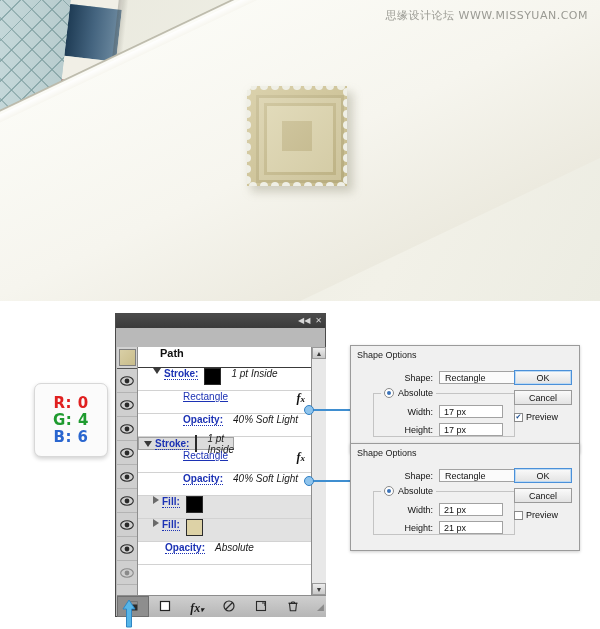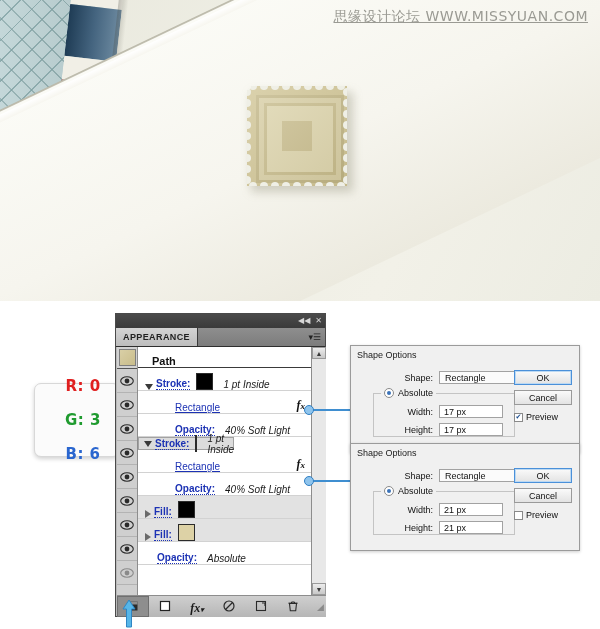--- a/index.html
+++ b/index.html
@@ -58,31 +58,31 @@
     -webkit-mask-composite:source-in;}
   .perf{position:absolute;background:#efefe6;width:8px;height:8px;border-radius:50%;}
   .stamp-inner1{position:absolute;left:9px;top:9px;width:82px;height:82px;
     border:3px solid #c0b483;background:#d7cda2;}
   .stamp-inner2{position:absolute;left:17px;top:17px;width:66px;height:66px;
     border:3px solid #c6ba89;background:#ddd4ab;}
   .stamp-center{position:absolute;left:35px;top:35px;width:30px;height:30px;background:#c9bd8d;}
   .stamp-gloss{position:absolute;left:0;top:0;width:100px;height:100px;
     background:linear-gradient(135deg,rgba(255,255,255,.25),rgba(0,0,0,.05));}
 
-  .watermark{position:absolute;right:12px;top:8px;font-size:14px;color:#9a9a93;
-    letter-spacing:.5px;white-space:nowrap;font-family:"DejaVu Sans",sans-serif;text-decoration:underline;}
+  .watermark{position:absolute;right:12px;top:8px;font-size:11px;color:#9a9a93;
+    letter-spacing:.5px;white-space:nowrap;font-family:"DejaVu Sans",sans-serif;}
 
   
   #lower{position:absolute;left:0;top:301px;width:600px;height:328px;background:#fff;}
 
   
   .rgb-card{position:absolute;left:34px;top:383px;width:72px;height:72px;
     background:#fbfbfb;border:1px solid #d8d8d8;border-radius:7px;
     box-shadow:0 2px 4px rgba(0,0,0,.18);display:flex;flex-direction:column;
-    align-items:center;justify-content:center;gap:17px;padding-left:12px;}
+    align-items:center;justify-content:center;gap:0;}
   .rgb-line{font-weight:bold;font-size:15px;line-height:17px;letter-spacing:.5px;
     font-family:"DejaVu Sans",sans-serif;}
   .rgb-r{color:#e02020;} .rgb-g{color:#1f9b2f;} .rgb-b{color:#2a66cf;}
 
   
   .panel{position:absolute;left:115px;top:313px;width:211px;height:304px;
     background:#b9b9b9;border:1px solid #4a4a4a;box-sizing:border-box;}
   .panel-top{height:14px;background:linear-gradient(180deg,#4b4b4b,#3a3a3a);
     display:flex;align-items:center;justify-content:flex-end;padding-right:3px;gap:5px;}
   .panel-top .ctrl{color:#d6d6d6;font-size:8px;line-height:8px;cursor:default;}
@@ -100,22 +100,22 @@
   .eye-col{width:20px;background:#d0d0d0;border-right:1px solid #8d8d8d;}
   .rows-col{flex:1;background:#fff;border-right:1px solid #8d8d8d;}
   .scroll-col{width:14px;background:#d8d8d8;position:relative;}
 
   .eye-cell{height:23px;border-bottom:1px solid #b3b3b3;display:flex;
     align-items:center;justify-content:center;background:#cfcfcf;}
   .eye-cell.hdr{height:21px;background:#d2d2d2;border-bottom:1px solid #555;}
   .eye{width:14px;height:10px;position:relative;}
   .eye svg{display:block;}
 
-  .row{height:23px;border-bottom:1px solid #d2d2d2;display:flex;align-items:flex-end;
-    padding-left:7px;box-sizing:border-box;font-size:10px;color:#222;
+  .row{height:23px;border-bottom:1px solid #d2d2d2;display:flex;align-items:flex-start;
+    padding-left:15px;box-sizing:border-box;font-size:10px;color:#222;
     font-family:"Liberation Sans",sans-serif;position:relative;}
   .row.hdr{height:21px;background:#fff;border-bottom:1px solid #3a3a3a;font-weight:bold;}
   .row.alt{background:#e2e2e2;}
   .row.sel{background:#dcdcdc;}
   .thumb{width:15px;height:15px;border:1px solid #7e7e7e;margin-left:1px;
     background:linear-gradient(135deg,#d9cfa6,#c9bd8b);}
   .hdr-label{margin-left:7px;font-size:11px;font-weight:bold;color:#111;}
   .tri{width:0;height:0;margin-right:3px;}
   .tri.down{border-left:4.5px solid transparent;border-right:4.5px solid transparent;
     border-top:6px solid #3a3a3a;}
@@ -247,34 +247,28 @@
       </div>
   </div>
 
   <div class="watermark">思缘设计论坛  WWW.MISSYUAN.COM</div>
 </div>
 
 <div id="lower"></div>
 
 <div class="rgb-card">
   <div class="rgb-line rgb-r">R: 0</div>
-  <div class="rgb-line rgb-g">G: 3</div>
+  <div class="rgb-line rgb-g">G: 4</div>
   <div class="rgb-line rgb-b">B: 6</div>
 </div>
 
 <div class="panel">
   <div class="panel-top">
     <span class="ctrl">◀◀</span>
     <span class="ctrl">✕</span>
-  </div>
-  <div class="panel-tabs">
-    <div class="tab-active">APPEARANCE</div>
-    <div class="tab-rest">
-      <span class="menu-ic">▾☰</span>
-    </div>
   </div>
 
   <div class="panel-body">
     <div class="eye-col" id="eyeCol">
         <div class="eye-cell hdr">
           <span class="thumb"></span>
         </div>
         <div class="eye-cell">
           <span class="eye">
             <svg width="14" height="10" viewBox="0 0 14 10">

